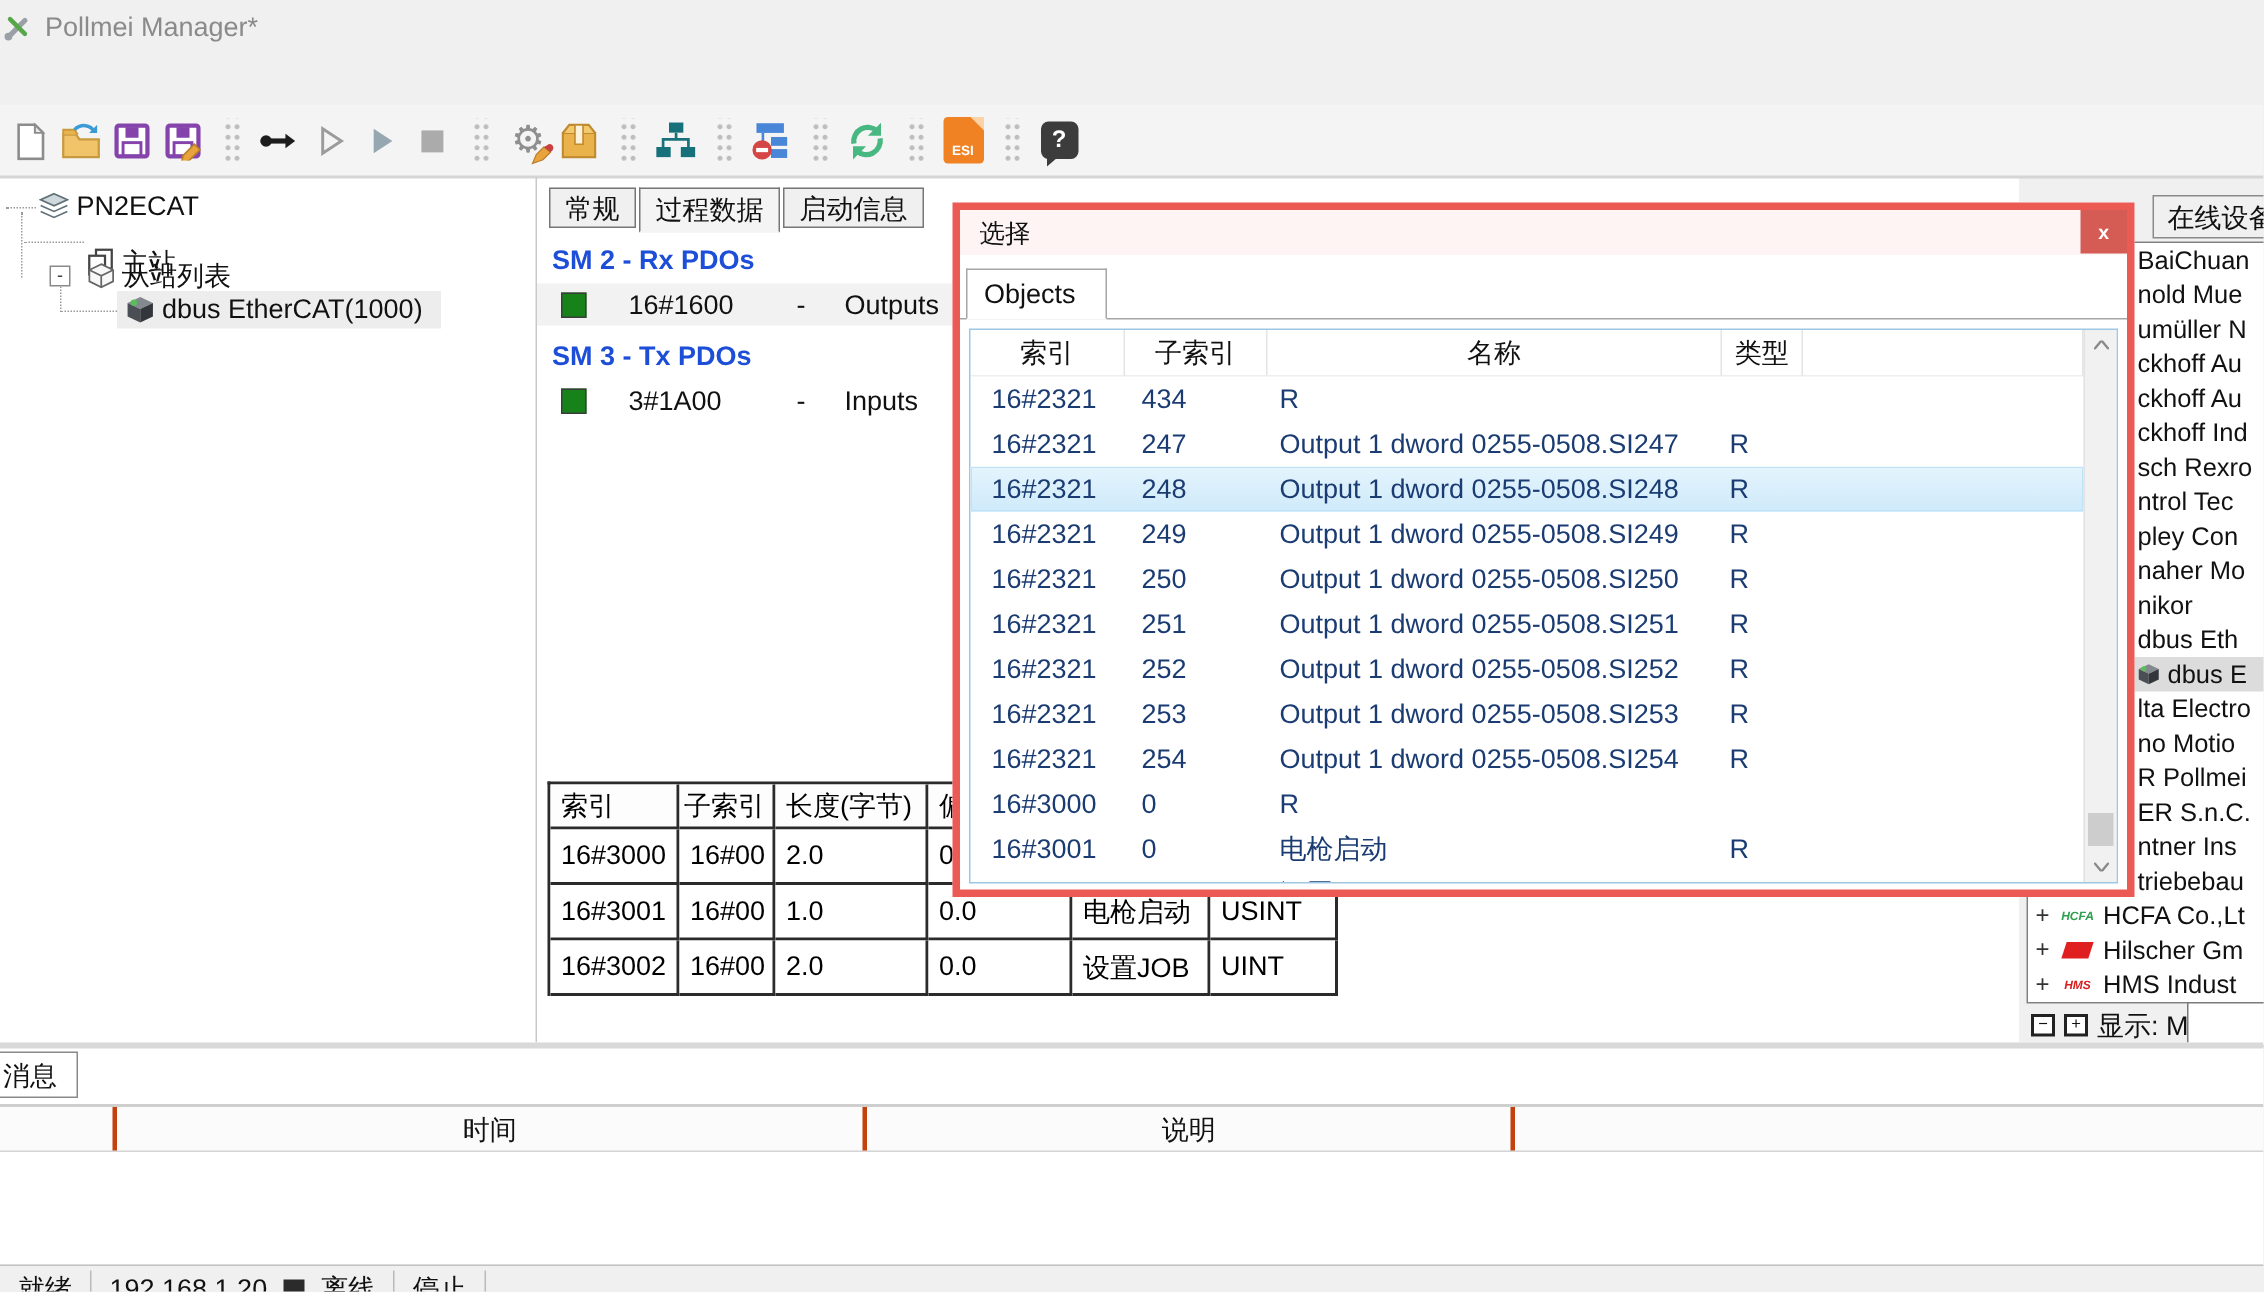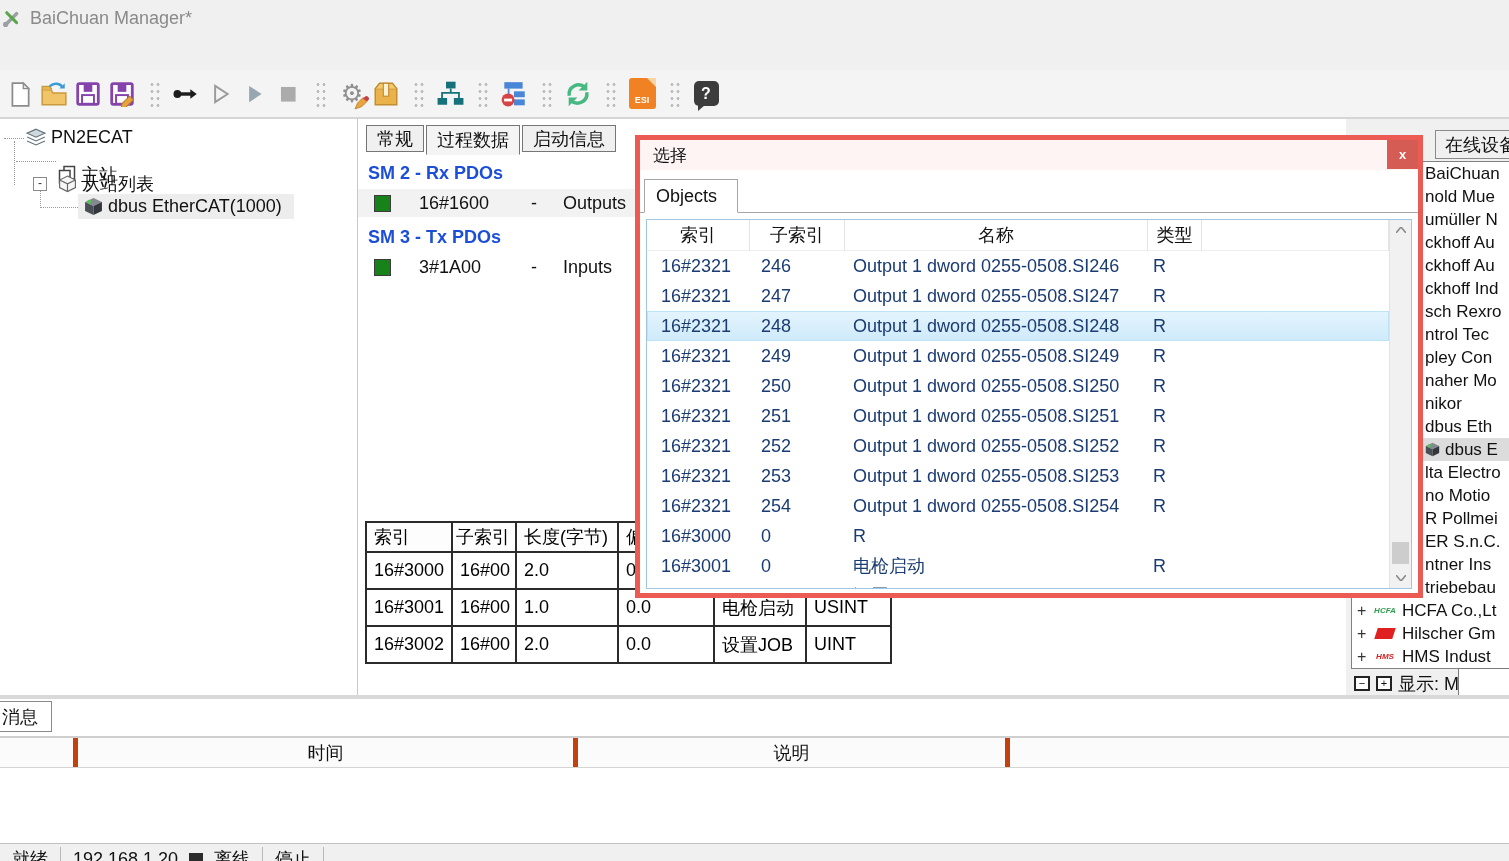--- a/index.html
+++ b/index.html
@@ -84,37 +84,37 @@
 .drow > div:nth-child(1) { padding-left:14px; }
 .drow > div:nth-child(2) { padding-left:11px; }
 .drow > div:nth-child(3) { padding-left:8px; }
 .drow > div:nth-child(4) { padding-left:5px; }
 .drow.sel { background:linear-gradient(#e4f4fd,#cfeafa); box-shadow:inset 0 0 0 1px #bfe3f6; }
 
 
 #bottompanel { position:absolute; left:0; top:695px; width:1509px; height:148px; background:#fff; border-top:4px solid #d9d9d9; }
 #msg-tab { position:absolute; left:-12px; top:2px; height:31px; background:#fff; border:1px solid #8a8a8a; font-size:18px; color:#111; display:flex; align-items:center; padding:0 13px; }
 #msg-head { position:absolute; left:0; top:37px; width:1509px; height:32px; background:#fbfbfb; border-top:2px solid #cfcfcf; border-bottom:1px solid #d4d4d4; display:flex; }
-#msg-head > div { font-size:18px; color:#111; display:flex; align-items:center; justify-content:center; border-right:5px solid #c2410c; }
+#msg-head > div { font-size:18px; color:#111; display:flex; align-items:center; justify-content:center; border-right:3px solid #c2410c; }
 #statusbar { position:absolute; left:0; top:843px; width:1509px; height:26px; background:#f0f0f0; border-top:1px solid #c2c2c2; display:flex; align-items:flex-start; padding-top:3px; font-size:18px; color:#111; }
 #statusbar .sitem { padding:0 12px; border-right:1px solid #b9b9b9; display:flex; gap:10px; align-items:center; }
 svg { flex-shrink:0; }
 </style>
 </head>
 <body>
 
 <div id="app">
 
   <div id="titlebar">
     <svg width="20" height="20" viewBox="0 0 20 20">
       <rect x="1" y="8.5" width="17" height="3.4" rx="1.5" fill="#9aa0a6" transform="rotate(-45 10 10)"></rect>
       <circle cx="3.6" cy="16.4" r="2.6" fill="#9aa0a6"></circle>
       <rect x="1" y="8.5" width="17" height="3" rx="1.5" fill="#57a64a" transform="rotate(45 10 10)"></rect>
     </svg>
-    <span class="ttl">BaiChuan Manager*</span>
+    <span class="ttl">Pollmei Manager*</span>
   </div>
 
   <div id="menubar">
 
   <span class="mi"></span>
       <span class="mi"></span>
       <span class="mi"></span>
       <span class="mi"></span>
       <span class="mi"></span>
       <span class="mi"></span>
@@ -468,22 +468,21 @@
           <div>索引</div>
           <div>子索引</div>
           <div>名称</div>
           <div>类型</div>
           <div></div>
         </div>
         <div>
 
         <div class="dgrid drow">
               <div>16#2321</div>
-              <div>246</div>
-              <div>Output 1 dword 0255-0508.SI246</div>
+              <div>434</div>
               <div>R</div>
               <div></div>
             </div>
             <div class="dgrid drow">
               <div>16#2321</div>
               <div>247</div>
               <div>Output 1 dword 0255-0508.SI247</div>
               <div>R</div>
               <div></div>
             </div>

